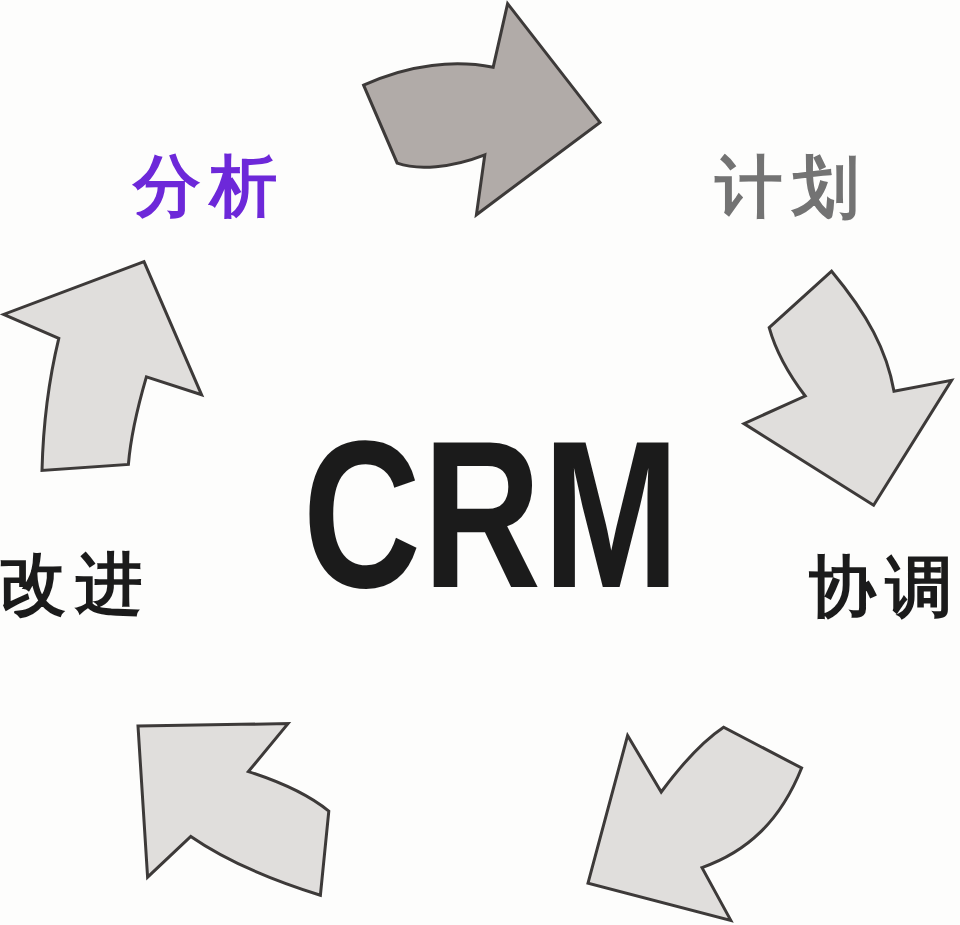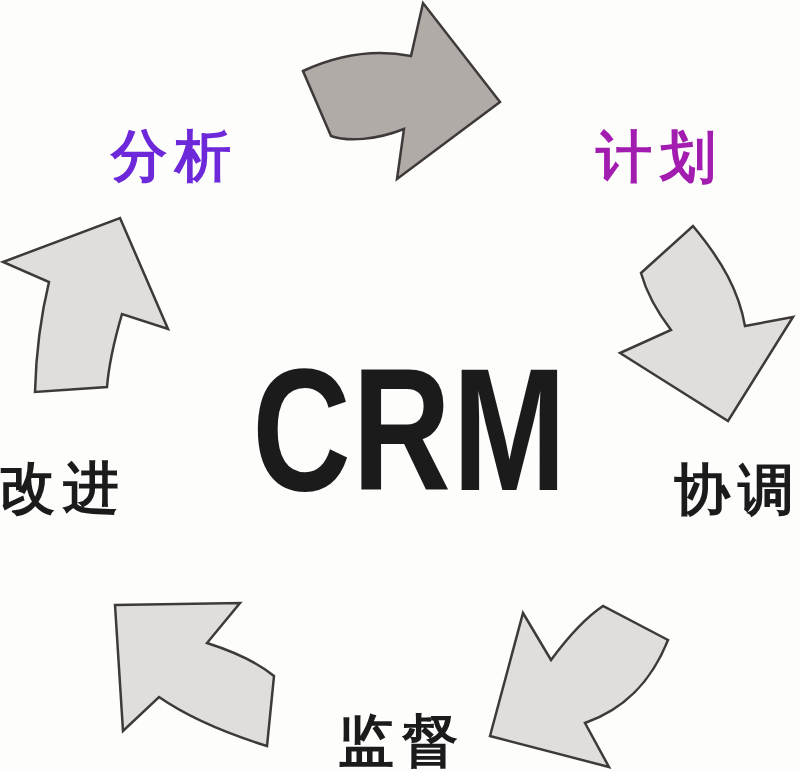--- a/index.html
+++ b/index.html
@@ -69,23 +69,22 @@
 
     <path stroke-width="2.5" stroke-linejoin="miter" d="M 523 613 L 551 660 C 568 637 585 618 603 606 L 668 640 C 650 685 622 710 585 723 L 609 767 L 490 736 Z" id="arrow-bottom-right" fill="#e0dedc" stroke="#3d3a39"></path>
 
     <path stroke-width="2.5" stroke-linejoin="miter" d="M 115 605 L 240 603 L 207 643 C 235 652 257 662 274 676 L 267 746 C 222 732 185 715 159 697 L 123 731 Z" id="arrow-bottom-left" fill="#e0dedc" stroke="#3d3a39"></path>
 
     <path stroke-width="2.5" stroke-linejoin="miter" d="M 120 218 L 168 329 L 122 314 C 115 338 109 362 107 387 L 35 392 C 36 352 41 315 49 282 L 3 262 Z" id="arrow-left" fill="#e0dedc" stroke="#3d3a39"></path>
   </svg>
 
   <div class="step-label lbl-analysis" style="color: #6d28d9;">分析</div>
 
-  <div class="step-label lbl-plan" style="color: #a21caf;">计划</div>
+  <div class="step-label lbl-plan" style="color: #737373;">计划</div>
 
   <div class="step-label lbl-coordinate" style="color: rgb(27, 27, 27);">协调</div>
 
   <div class="step-label lbl-improve" style="color: rgb(27, 27, 27);">改进</div>
 
-  <div class="step-label lbl-supervise" style="color: rgb(27, 27, 27);">监督</div>
 
   <div class="center-title" style="color: rgb(27, 27, 27);">CRM</div>
 
 </div>
 
 </body></html>

